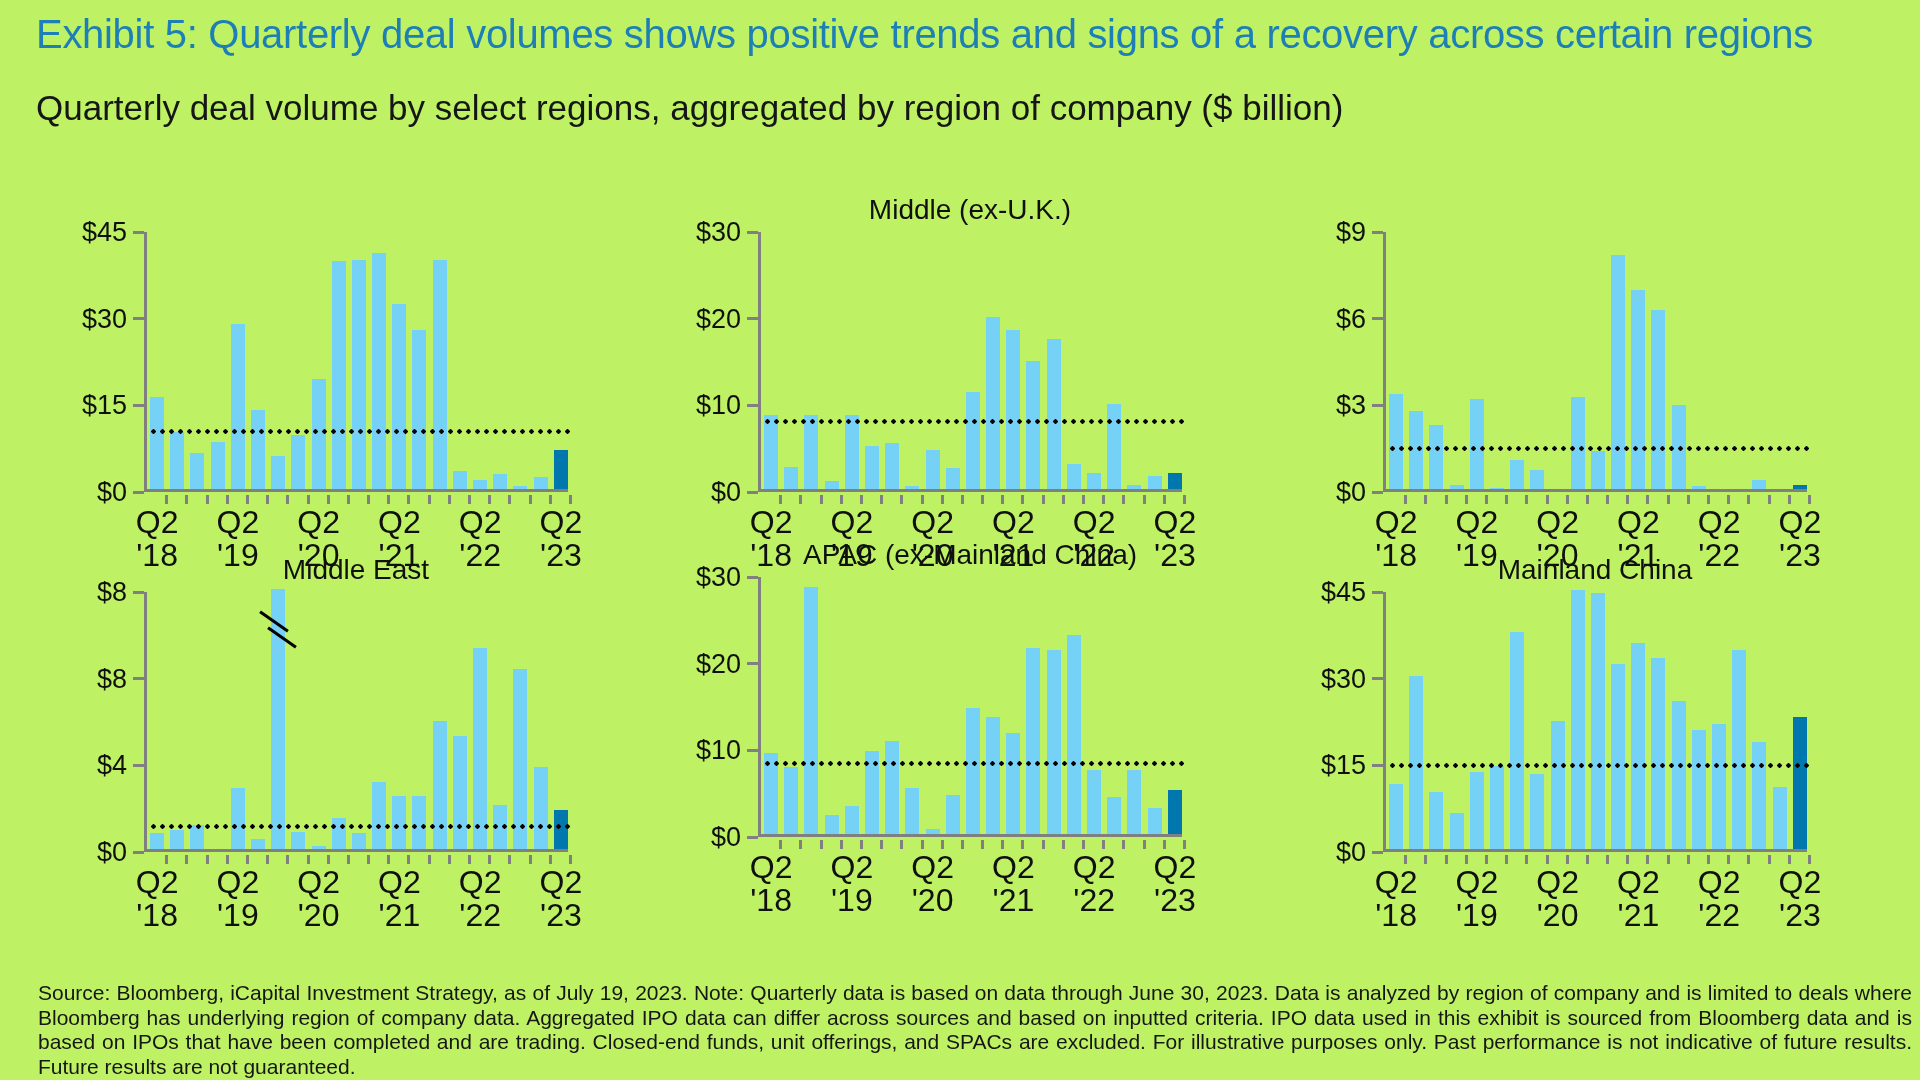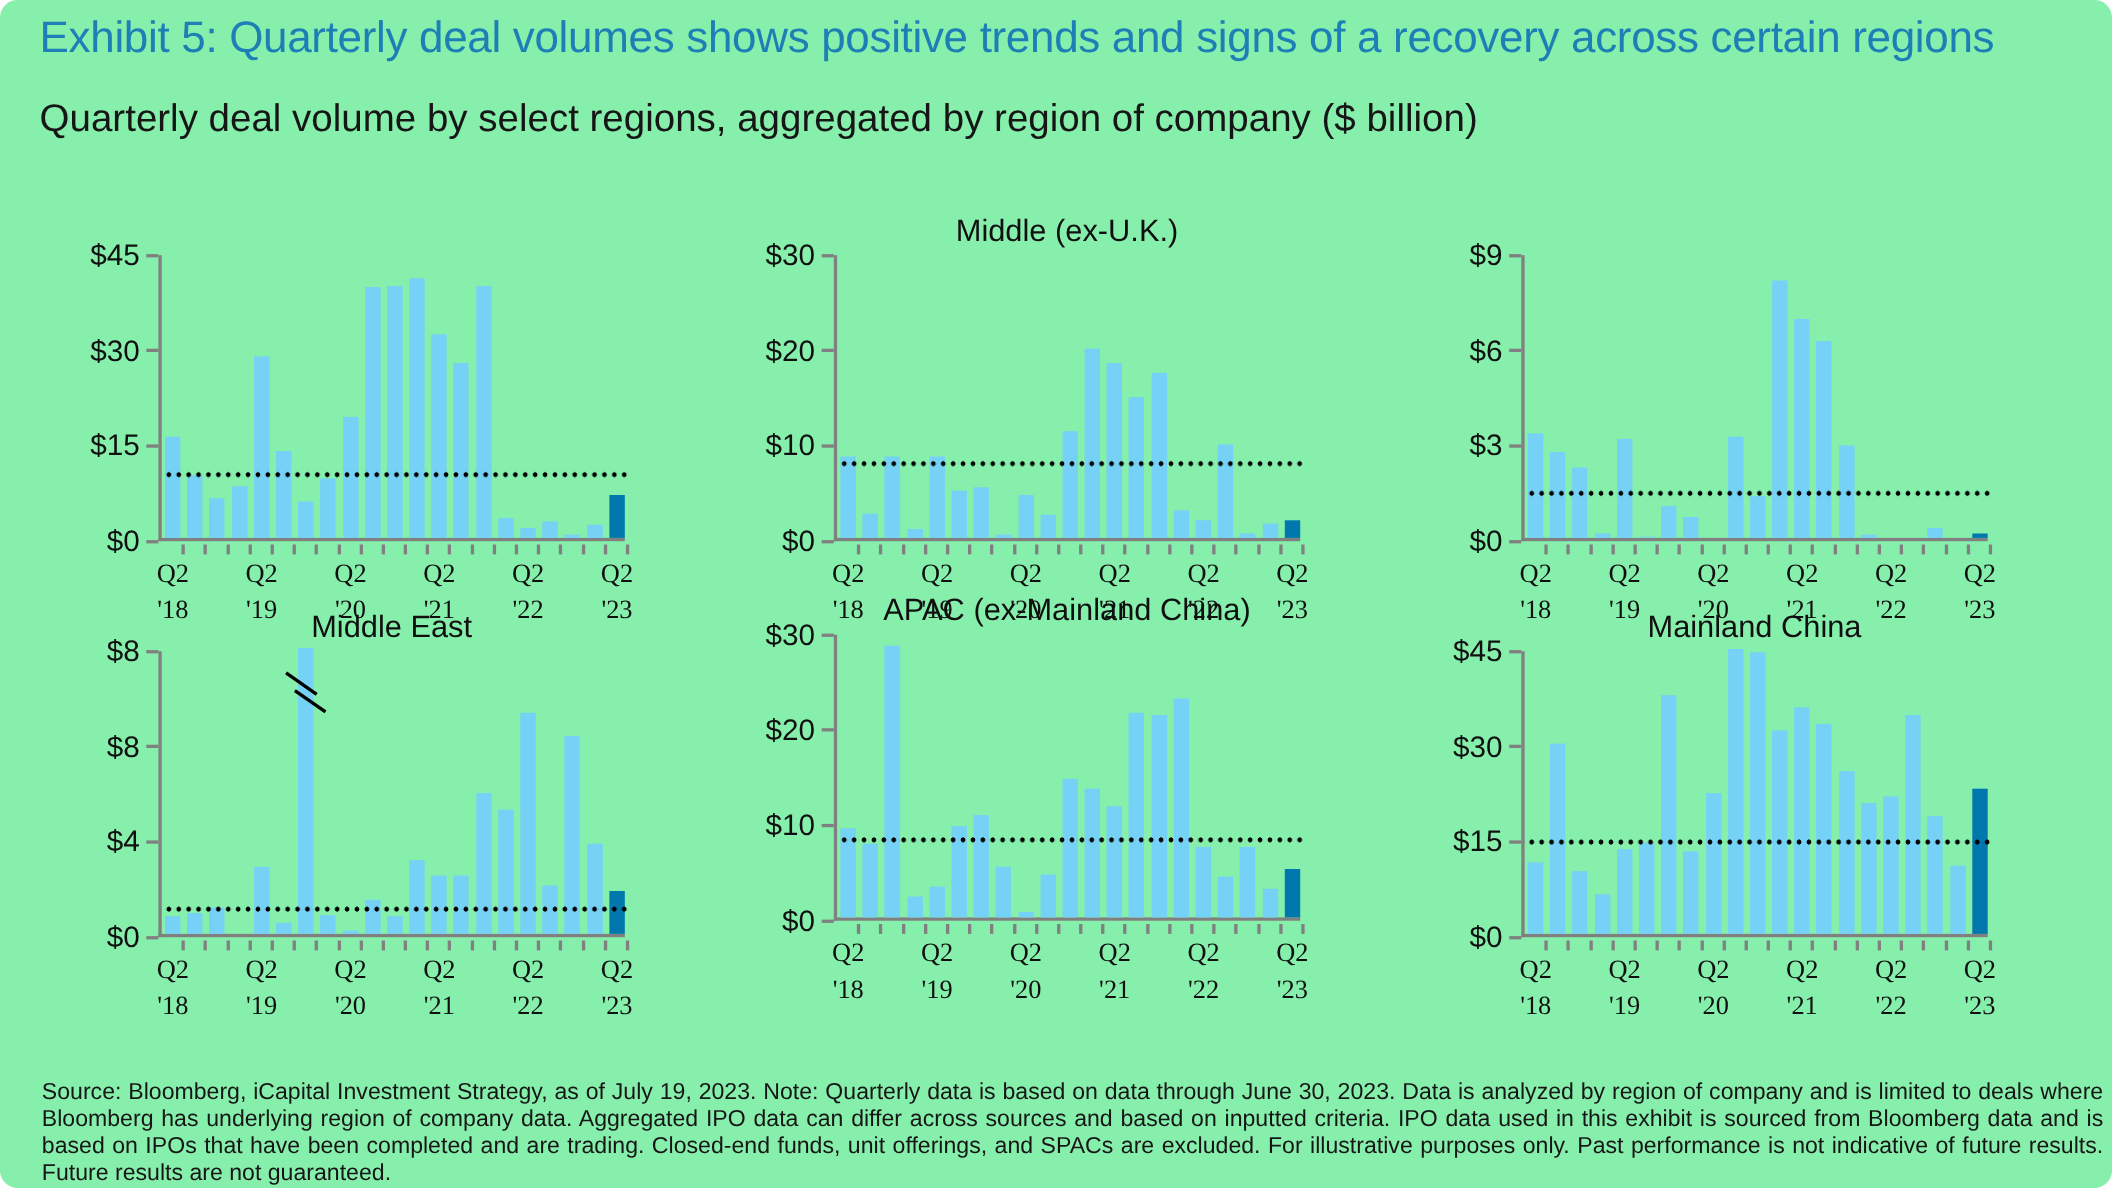--- a/index.html
+++ b/index.html
@@ -1,37 +1,37 @@
 <!DOCTYPE html>
 <html><head>
 <meta charset="utf-8">
 <style>
   * { margin:0; padding:0; box-sizing:border-box; }
   html,body { background:#ffffff; }
   body { font-family:"Liberation Sans", sans-serif; }
-  .canvas { position:relative; width:1920px; height:1080px; background:#86efac; overflow:hidden;border-radius:16px; }
+  .canvas { position:relative; width:1920px; height:1080px; background:#bef264; overflow:hidden; }
 
   .page-title { position:absolute; left:36px; top:12px; width:1870px;
                 font-size:40px; font-weight:500; color:#1d7fb5; letter-spacing:-0.3px; }
   .page-subtitle { position:absolute; left:36px; top:88px; width:1700px;
                    font-size:35px; font-weight:400; color:#161616; }
 
   .chart { position:absolute; width:580px; height:390px; }
   .chart-title { position:absolute; left:84px; top:6px; width:424px; text-align:center;
                  font-size:28px; font-weight:500; color:#101010; white-space:nowrap; }
   .plot { position:absolute; left:84px; top:44px; width:424px; height:260px;
           border-left:3px solid #808080; border-bottom:3px solid #808080; }
 
   .bar   { position:absolute; bottom:0; width:14px; }
   .ylab  { position:absolute; left:-96px; width:76px; text-align:right;
            font-size:27px; color:#101010; line-height:32px; }
   .ytick { position:absolute; left:-14px; width:11px; height:3px; background:#808080; }
   .xtick { position:absolute; top:263px; width:3px; height:9px; background:#808080; }
   .xlab  { position:absolute; top:274px; width:90px; text-align:center;
-           font-size:24px; font-weight:500; line-height:33px; color:#101010;font-family:Liberation Serif, serif; }
+           font-size:32px; font-weight:500; line-height:33px; color:#101010; }
   .median { position:absolute; left:0; width:424px; height:5px;
             background-image:radial-gradient(circle, #000 2px, transparent 2.4px);
             background-size:9px 5px; background-position:2px 50%; }
   .brk-line { position:absolute; width:34px; height:3px; background:#000; transform:rotate(35deg); }
 
   .legend { position:absolute; left:0; top:931px; width:1920px; height:40px;
             display:flex; justify-content:center; align-items:center;
             font-size:26px; color:#101010; }
   .legend-swatch { display:inline-block; width:48px; height:22px; background:#76d1f6; margin-right:14px; }
   .legend-dots { display:inline-block; width:66px; height:5px; margin:0 16px 0 52px;

